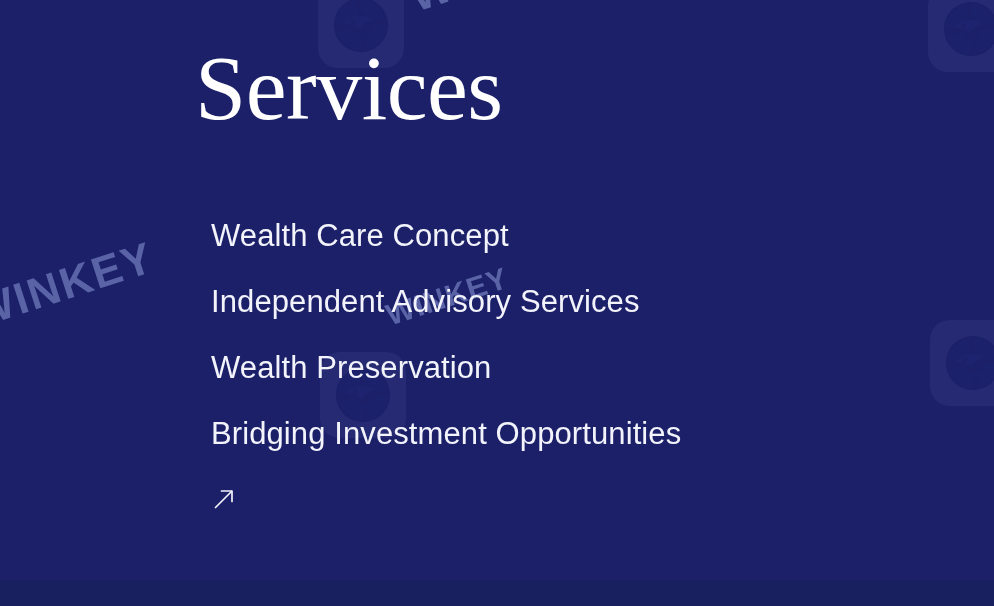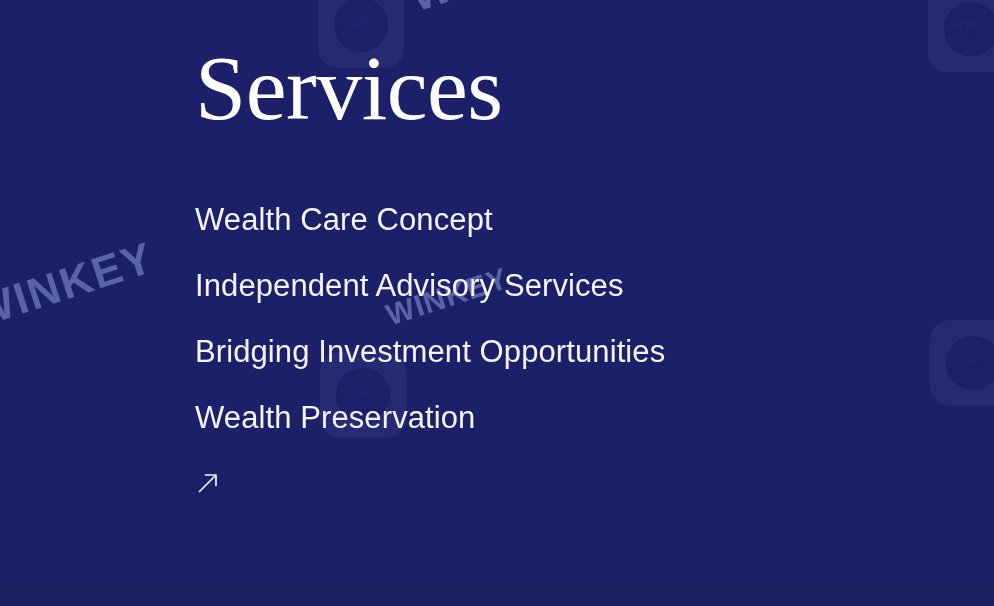--- a/index.html
+++ b/index.html
@@ -90,21 +90,21 @@
     font-size: 92px;
     line-height: 1;
     color: #ffffff;
     letter-spacing: -0.5px;
   }
 
   #services-list {
     position: absolute;
     left: 0;
     top: 186px;
-    margin: 0;
+    margin: 16px;
     padding: 0;
     list-style: none;
   }
   .service-item {
     height: 66px;
     display: flex;
     align-items: center;
     gap: 14px;
     color: #f2f3fb;
     font-family: "Liberation Sans", sans-serif;
@@ -200,25 +200,25 @@
       <li class="service-item">
         <span class="service-label">Wealth Care Concept</span>
       </li>
 
       <li class="service-item">
         <span class="service-label">Independent Advisory Services</span>
       </li>
 
 
       <li class="service-item">
+        <span class="service-label">Wealth Preservation</span>
+      </li>
+
+      <li class="service-item">
         <span class="service-label">Bridging Investment Opportunities</span>
-      </li>
-
-      <li class="service-item">
-        <span class="service-label">Wealth Preservation</span>
       </li>
 
       <li class="service-item">
         <span class="arrow-icon">
           <svg width="28" height="28" viewBox="0 0 28 28" aria-hidden="true">
             <path d="M5.5 22.5 L21.5 6.5" stroke="#f2f3fb" stroke-width="1.7" stroke-linecap="round" fill="none"></path>
             <path d="M11.5 6.0 L22.0 6.0 L22.0 16.5" stroke="#f2f3fb" stroke-width="1.7" stroke-linecap="round" stroke-linejoin="round" fill="none"></path>
           </svg>
         </span>
       </li>

